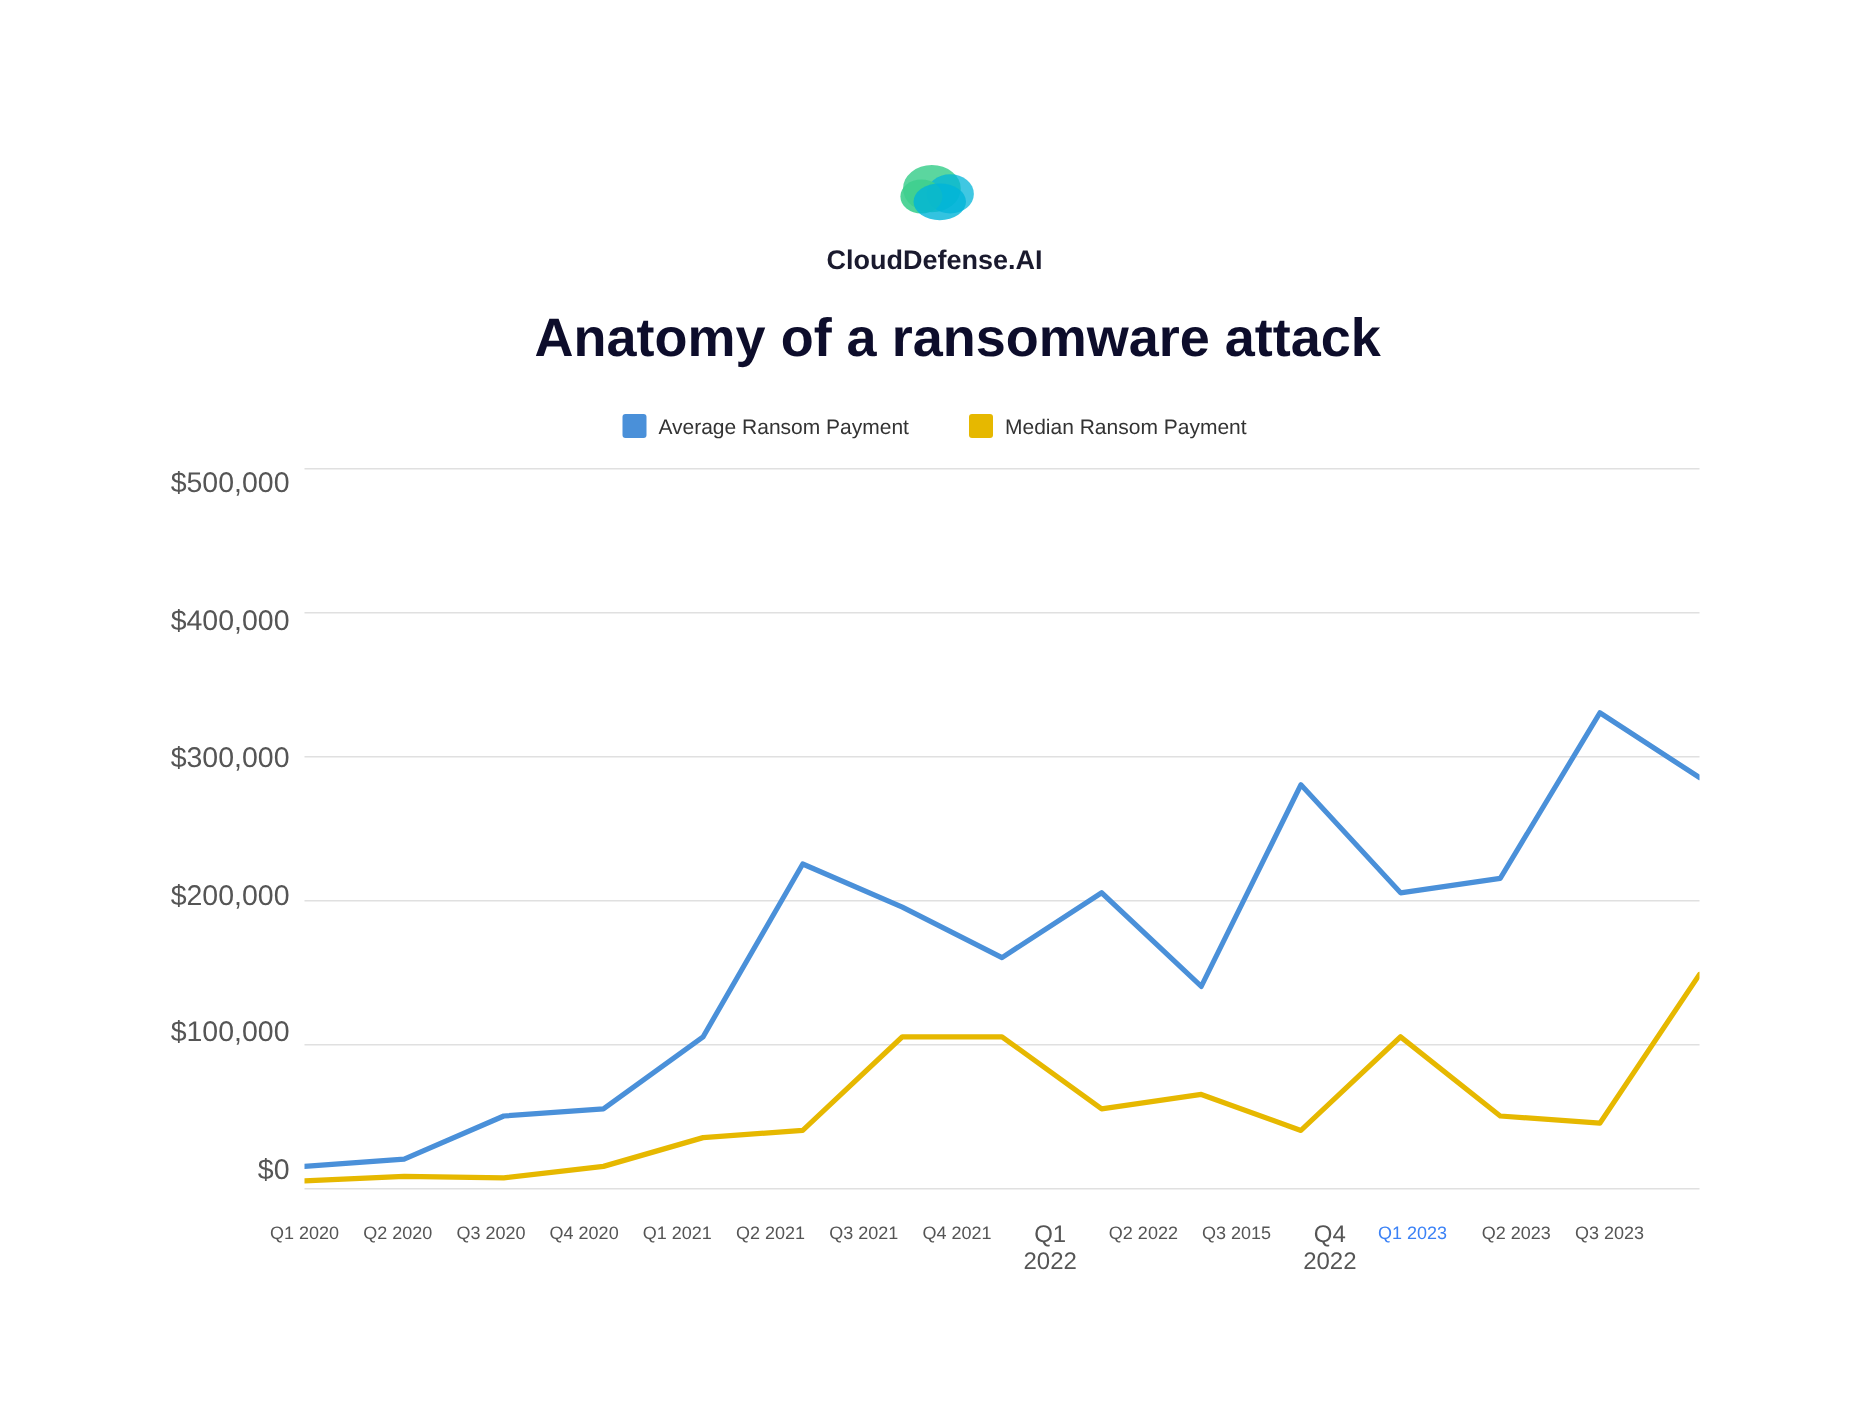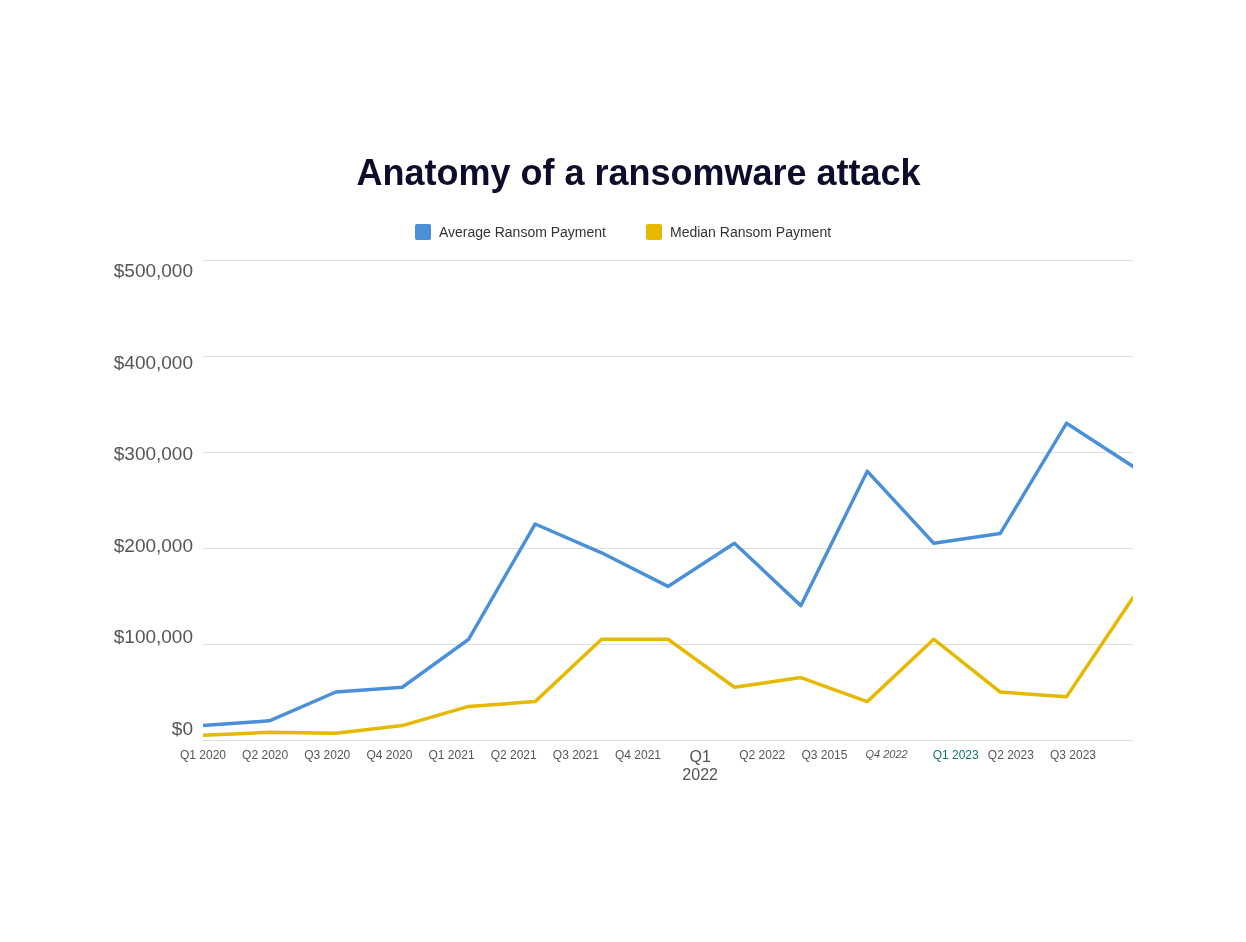--- a/index.html
+++ b/index.html
@@ -113,20 +113,30 @@
       color: #555;
       text-align: center;
       width: 60px;
       transform: translateX(-50%);
     }
   </style>
 </head>
 <body>
 
 <div class="container">
+  <div class="logo-area">
+    <svg class="logo-icon" viewBox="0 0 80 60" fill="none" xmlns="http://www.w3.org/2000/svg">
+
+      <ellipse cx="38" cy="28" rx="22" ry="18" fill="#3ecf8e" opacity="0.85"></ellipse>
+      <ellipse cx="52" cy="32" rx="18" ry="15" fill="#00b4d8" opacity="0.75"></ellipse>
+      <ellipse cx="30" cy="34" rx="16" ry="13" fill="#3ecf8e" opacity="0.9"></ellipse>
+      <ellipse cx="44" cy="38" rx="20" ry="14" fill="#00b4d8" opacity="0.8"></ellipse>
+    </svg>
+    <span class="brand-name">CloudDefense.AI</span>
+  </div>
 
   <h1 class="page-title">Anatomy of a ransomware attack</h1>
 
   <div class="chart-area">
     <div class="legend">
       <div class="legend-item">
         <div class="legend-color" style="background:#4a90d9;"></div>
         <span>Average Ransom Payment</span>
       </div>
       <div class="legend-item">
@@ -190,32 +200,32 @@
               617.14,417.6
               685.71,441.6
               754.29,379.2
               822.86,432
               891.43,436.8
               960,337.6
             "></polyline>
         </svg>
       </div>
 
-      <div style="position:absolute;left:90px;right:0;bottom:0;height:40px;display:flex;justify-content:space-between;align-items:flex-start;padding-top:8px;">
+      <div style="position:absolute;left:90px;right:0;bottom:0;height:40px;display:flex;justify-content:space-between;align-items:flex-start;padding-top:23px;">
         <span class="x-label" style="font-size:12px;color:#555;text-align:center;">Q1 2020</span>
         <span class="x-label" style="font-size:12px;color:#555;text-align:center;">Q2 2020</span>
         <span class="x-label" style="font-size:12px;color:#555;text-align:center;">Q3 2020</span>
         <span class="x-label" style="font-size:12px;color:#555;text-align:center;">Q4 2020</span>
         <span class="x-label" style="font-size:12px;color:#555;text-align:center;">Q1 2021</span>
         <span class="x-label" style="font-size:12px;color:#555;text-align:center;">Q2 2021</span>
         <span class="x-label" style="font-size:12px;color:#555;text-align:center;">Q3 2021</span>
         <span class="x-label" style="font-size:12px;color:#555;text-align:center;">Q4 2021</span>
         <span class="x-label" style="font-size:16px;color:#555;text-align:center;">Q1 2022</span>
         <span class="x-label" style="font-size:12px;color:#555;text-align:center;">Q2 2022</span>
         <span class="x-label" style="font-size:12px;color:#555;text-align:center;">Q3 2015</span>
-        <span class="x-label" style="font-size:11px;color:#555;text-align:center;font-style:italic;">Q4 2022</span>
-        <span class="x-label" style="font-size:12px;color:#0f766e;text-align:right;">Q1 2023</span>
+        <span class="x-label" style="font-size:16px;color:#555;text-align:center;">Q4 2022</span>
+        <span class="x-label" style="font-size:12px;color:#3b82f6;text-align:left;">Q1 2023</span>
         <span class="x-label" style="font-size:12px;color:#555;text-align:center;">Q2 2023</span>
         <span class="x-label" style="font-size:12px;color:#555;text-align:center;">Q3 2023</span>
       </div>
     </div>
   </div>
 </div>
 
 </body></html>

